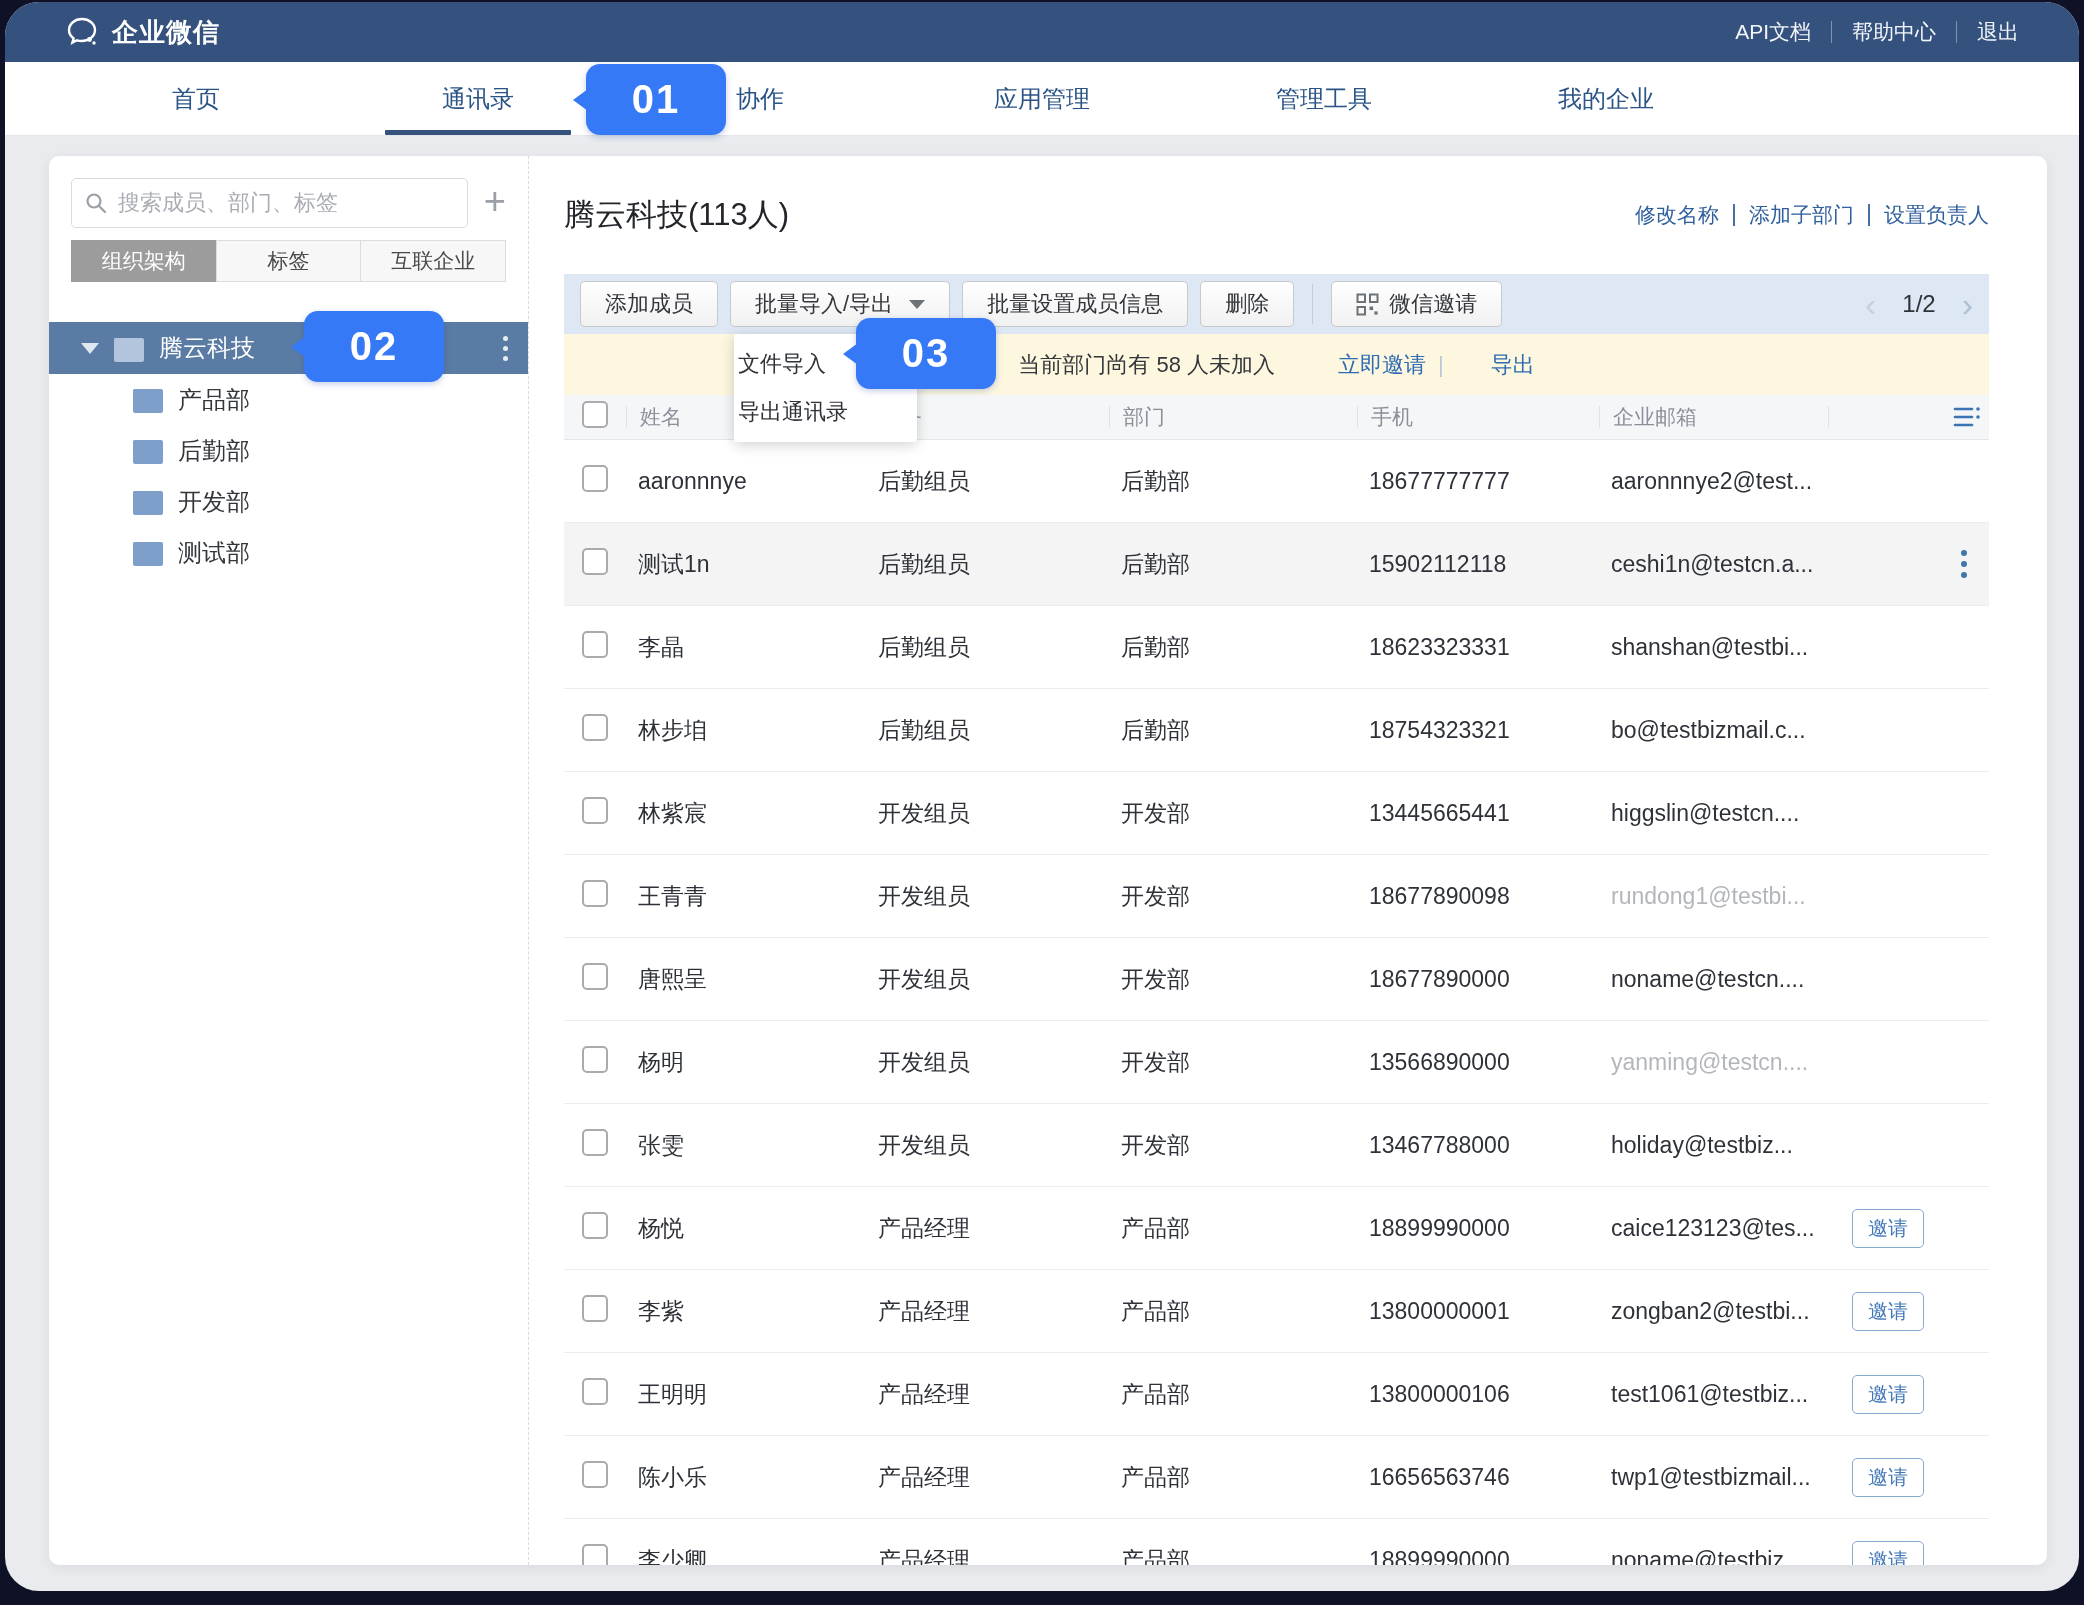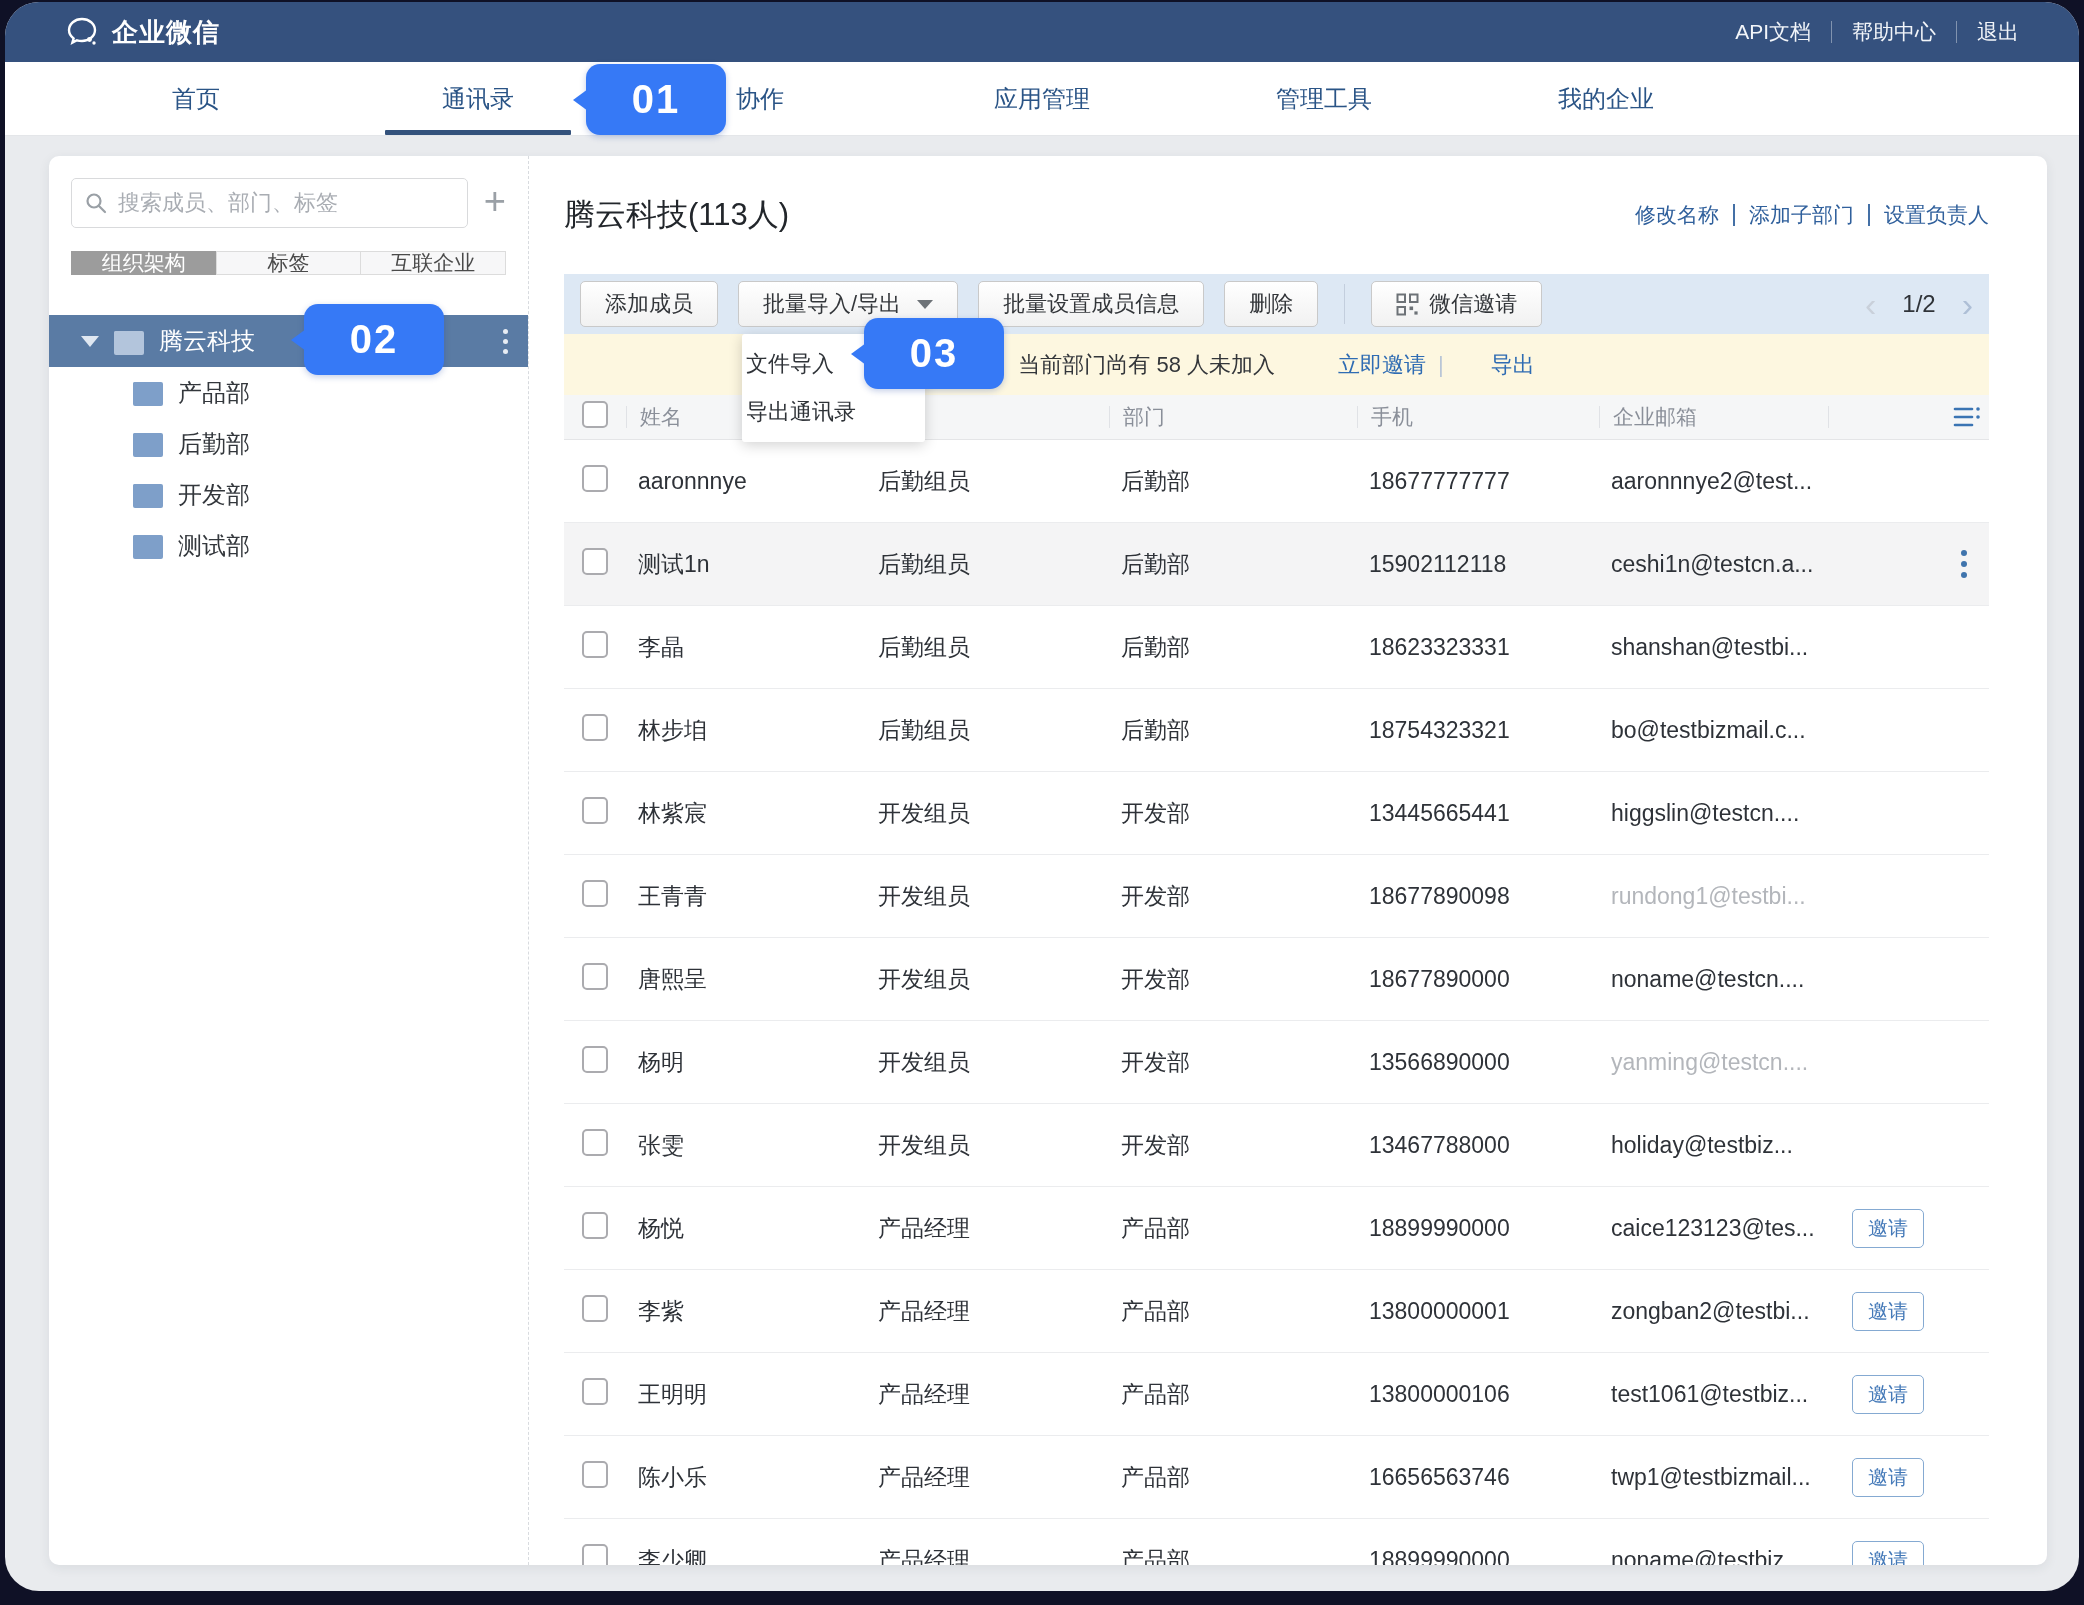--- a/index.html
+++ b/index.html
@@ -63,21 +63,21 @@
   .search-box{
     flex:1;height:48px;border:1px solid #d9dadc;border-radius:5px;background:#fff;
     display:flex;align-items:center;padding:0 12px;gap:8px;
   }
   .search-input{
     border:none;outline:none;flex:1;font-size:22px;color:#333;background:transparent;
     font-family:inherit;
   }
   .search-input::placeholder{color:#a9adb3;}
   .plus-btn{font-size:38px;color:#9aa0a6;line-height:1;cursor:pointer;font-weight:300;padding-bottom:4px;}
-  .seg{display:flex;margin-top:23px;height:24px;}
+  .seg{display:flex;margin-top:12px;height:42px;}
   .seg-tab{
     flex:1;display:flex;align-items:center;justify-content:center;font-size:21px;
     background:#f7f7f8;border:1px solid #dcdcdc;color:#4a4a4a;cursor:pointer;margin-left:-1px;
   }
   .seg-tab:first-child{margin-left:0;}
   .seg-tab.active{background:#9c9c9c;border-color:#9c9c9c;color:#fff;}
   .tree{margin-top:40px;}
   .tree-root{
     height:52px;background:#5a7ba4;color:#fff;display:flex;align-items:center;
     gap:15px;padding:0 20px 0 32px;position:relative;cursor:pointer;
@@ -106,21 +106,21 @@
   .main{flex:1;padding:0 58px 0 35px;position:relative;min-width:0;}
   .main-header{
     height:118px;display:flex;align-items:center;justify-content:space-between;
   }
   .page-title{font-size:31px;color:#22262b;font-weight:500;}
   .header-links{display:flex;align-items:center;font-size:21px;color:#30609c;}
   .hl-sep{width:2px;height:22px;background:#30609c;margin:0 14px;opacity:.9;}
   .header-link{cursor:pointer;}
   
   .toolbar{
-    height:60px;background:#dde8f4;display:flex;align-items:center;gap:20px;
+    height:60px;background:#dde8f4;display:flex;align-items:center;gap:12px;
     padding:0 16px;position:relative;
   }
   .btn{
     height:44px;border:1px solid #c9c9c9;border-radius:5px;
     background:linear-gradient(#ffffff,#f1f1f1);
     display:flex;align-items:center;justify-content:center;gap:10px;
     font-size:22px;color:#33363a;padding:0 24px;cursor:pointer;white-space:nowrap;
   }
   .btn-caret{
     width:0;height:0;border-left:8px solid transparent;border-right:8px solid transparent;

